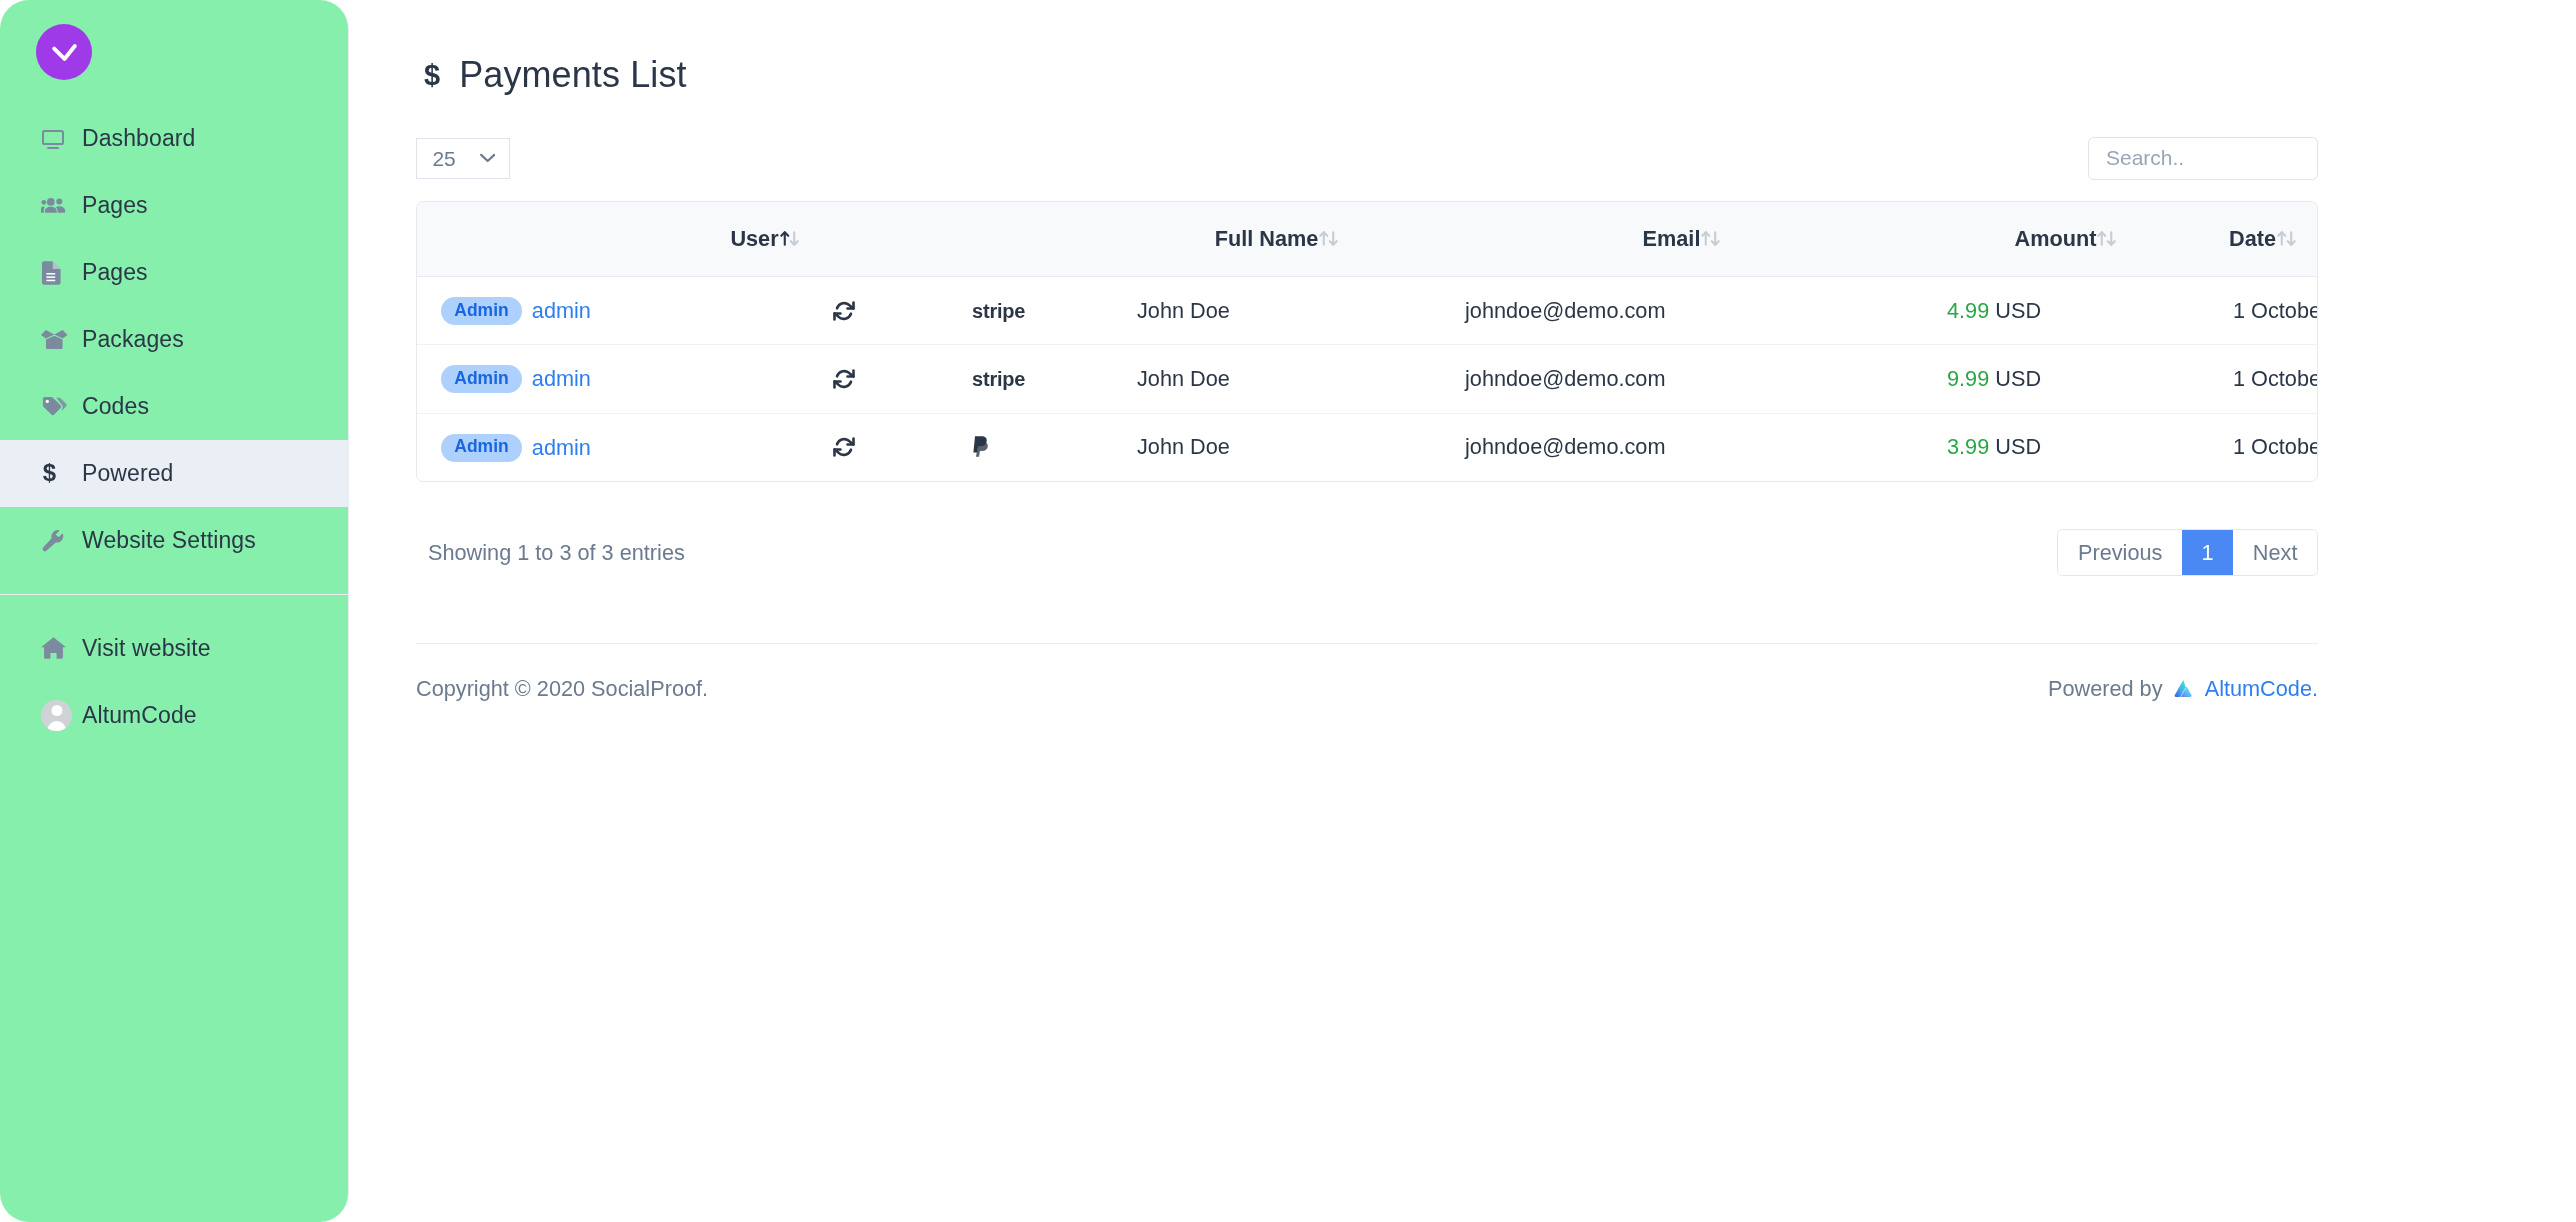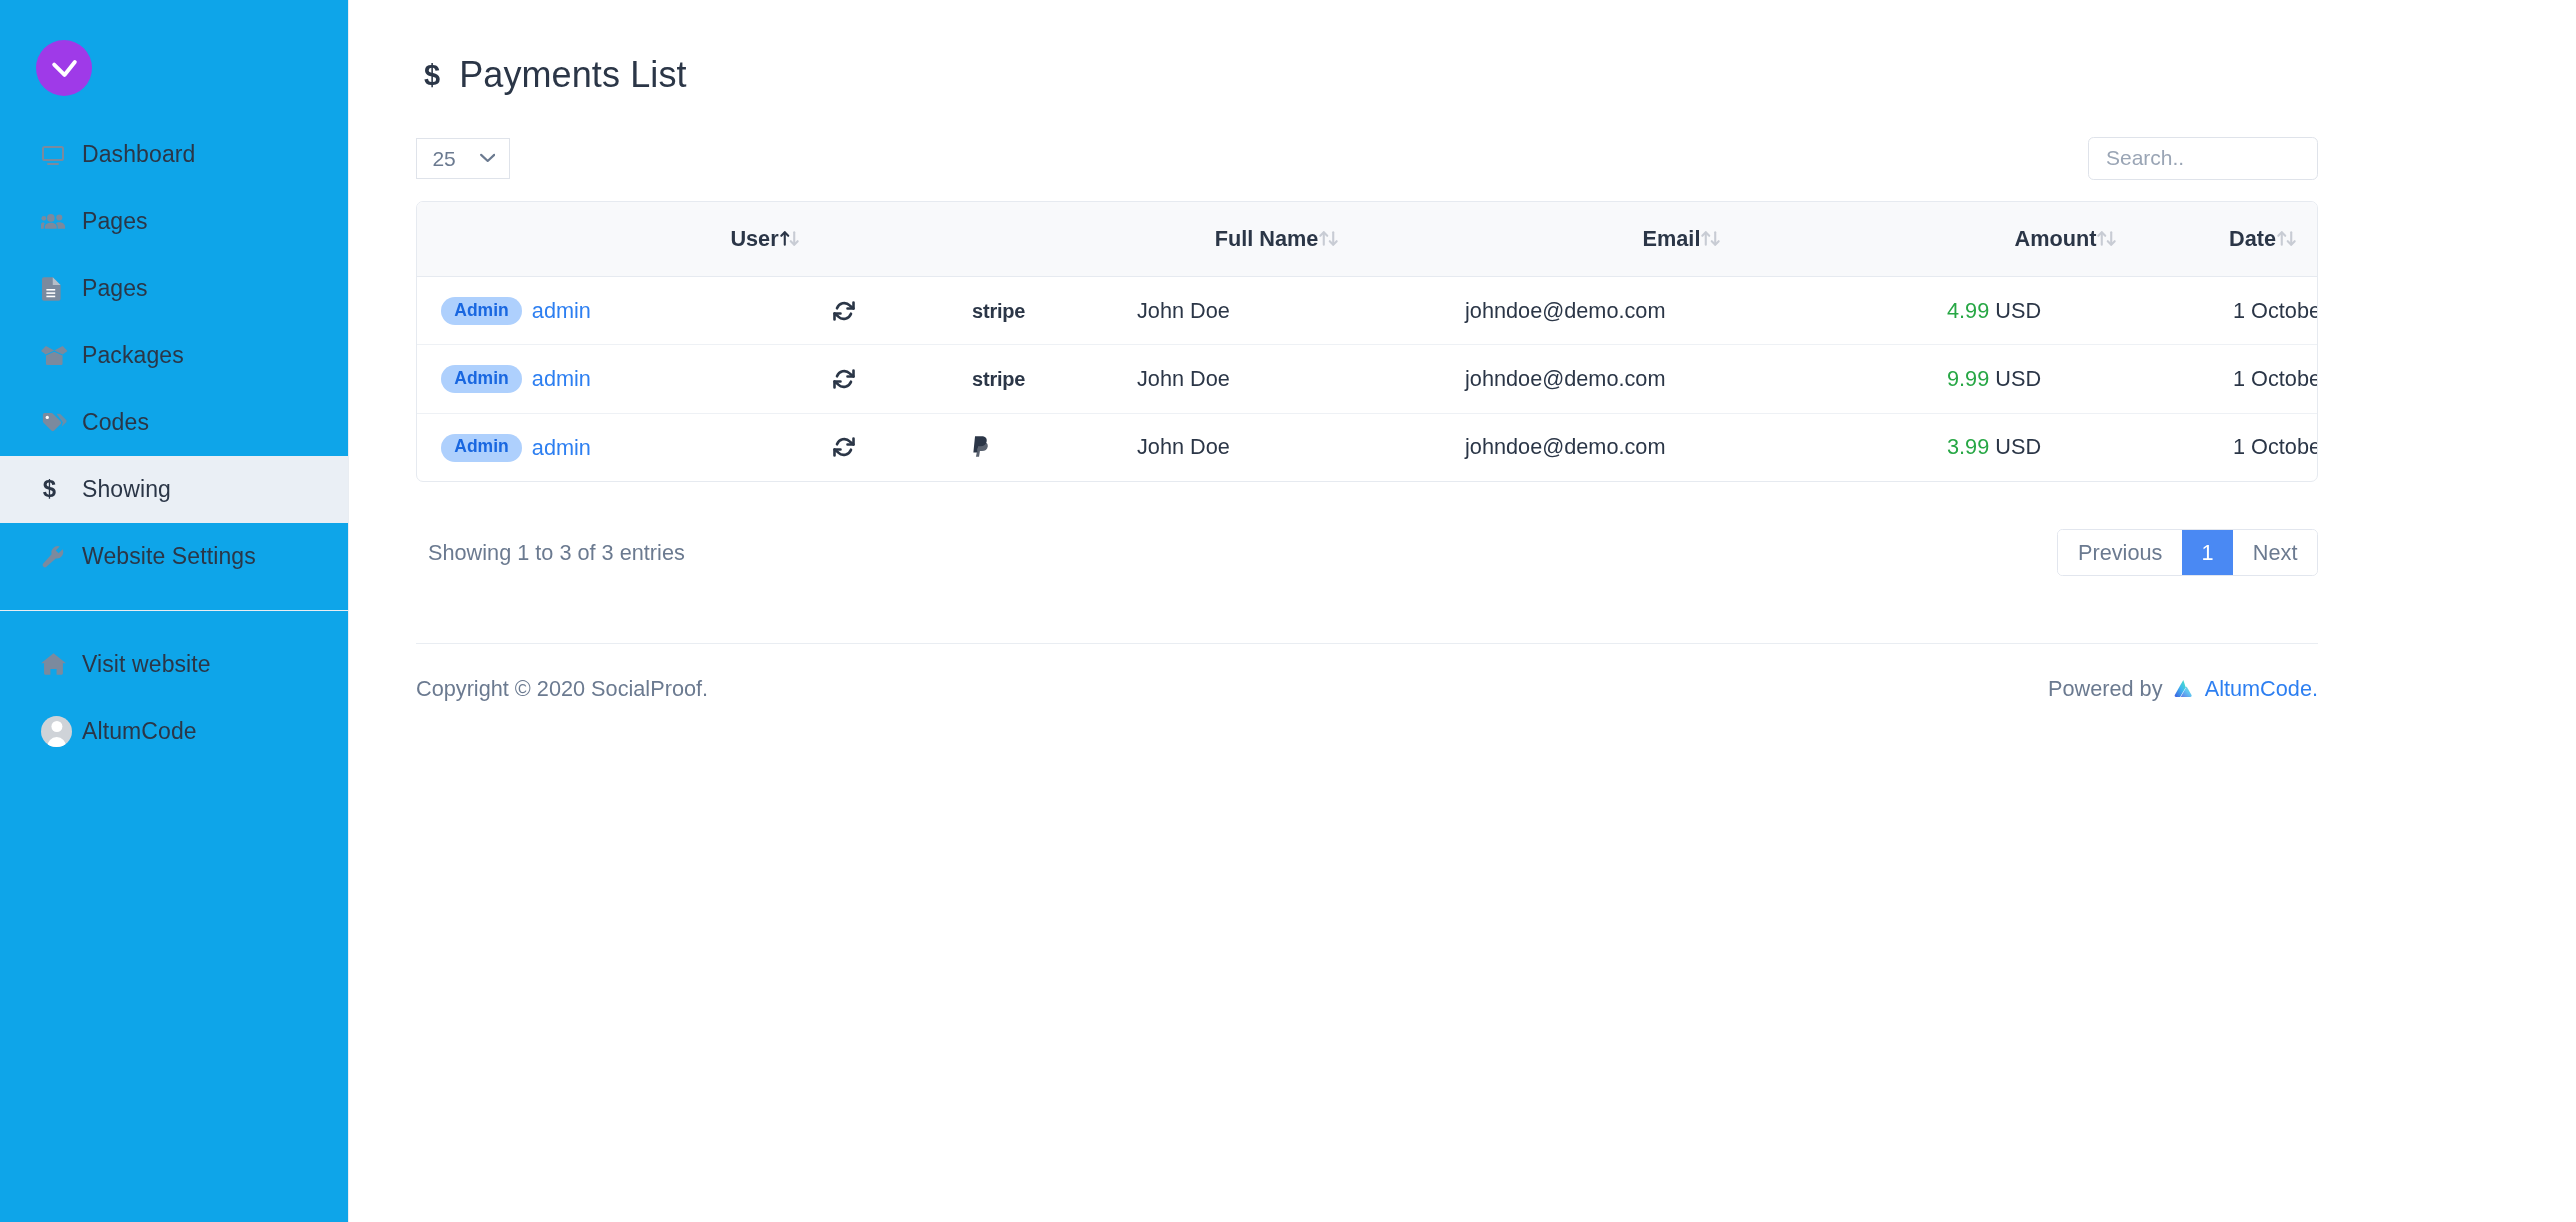--- a/index.html
+++ b/index.html
@@ -17,24 +17,25 @@
     width: 2576px;
     height: 1222px;
     position: relative;
   }
 
   
   .sidebar {
     width: 349px;
     min-width: 349px;
     height: 1222px;
-    background: #0ea5e9;
+    background: #86efac;
     border-right: 1.4px solid #e9edf2;
     position: relative;
-    padding-top: 16px;
+    padding-top: 0;
+    border-radius: 29px;
   }
 
   .brand {
     padding: 24px 0 0 36px;
     height: 84px;
   }
   .brand-mark {
     width: 56px;
     height: 56px;
     border-radius: 50%;
@@ -391,21 +392,21 @@
         </span>
         <span class="nav-label">Codes</span>
       </a>
 
       <a class="nav-item active">
         <span class="nav-icon">
           <svg width="17" height="25" viewBox="0 0 16 24" fill="currentColor">
             <text x="8" y="19" font-size="23" font-family="Liberation Sans, sans-serif" font-weight="bold" text-anchor="middle" fill="currentColor">$</text>
           </svg>
         </span>
-        <span class="nav-label">Showing</span>
+        <span class="nav-label">Powered</span>
       </a>
 
 
       <a class="nav-item">
         <span class="nav-icon">
           <svg width="24" height="24" viewBox="0 0 24 24" fill="currentColor">
             <path d="M21.6 4.3l-4 4-2.9-2.9 4-4a6.4 6.4 0 0 0-8.1 7.8L2.2 18.6a2 2 0 0 0 0 2.8l.4.4a2 2 0 0 0 2.8 0l9.4-8.4a6.4 6.4 0 0 0 6.8-9.1z"></path>
           </svg>
         </span>
         <span class="nav-label">Website Settings</span>

